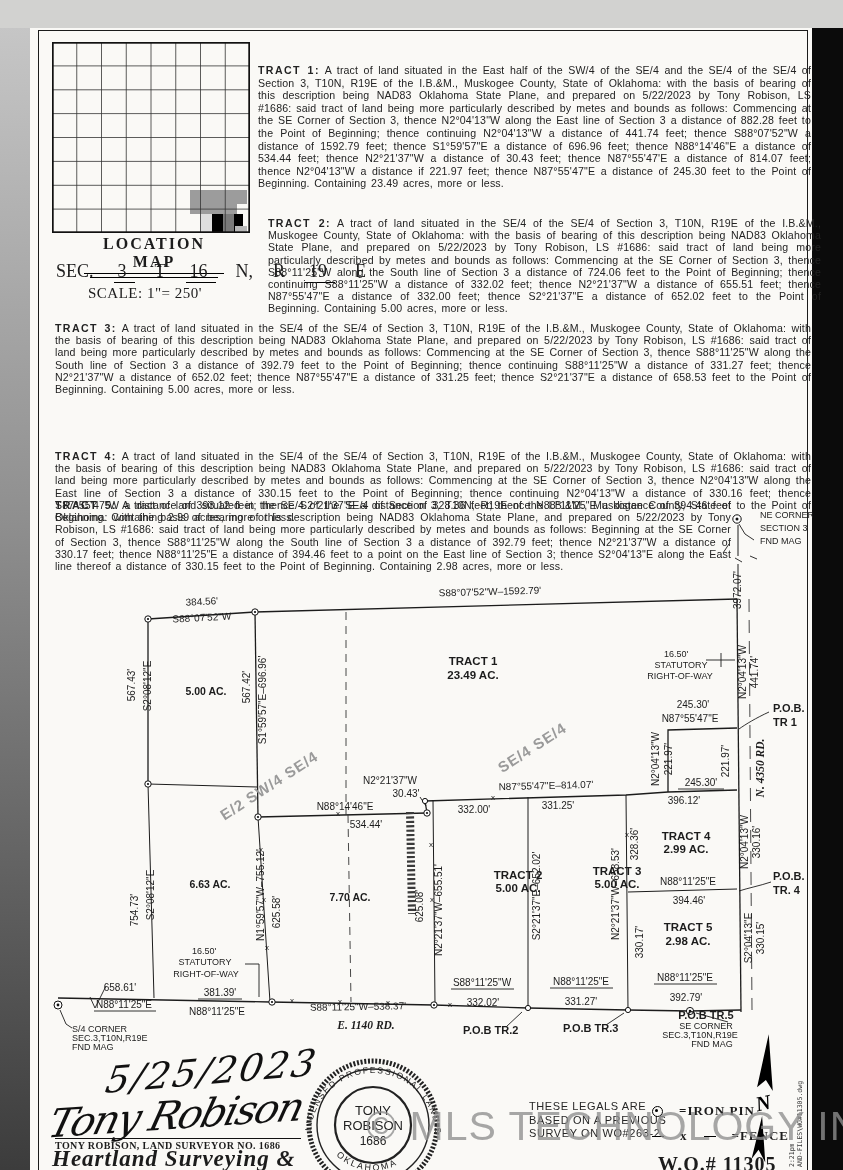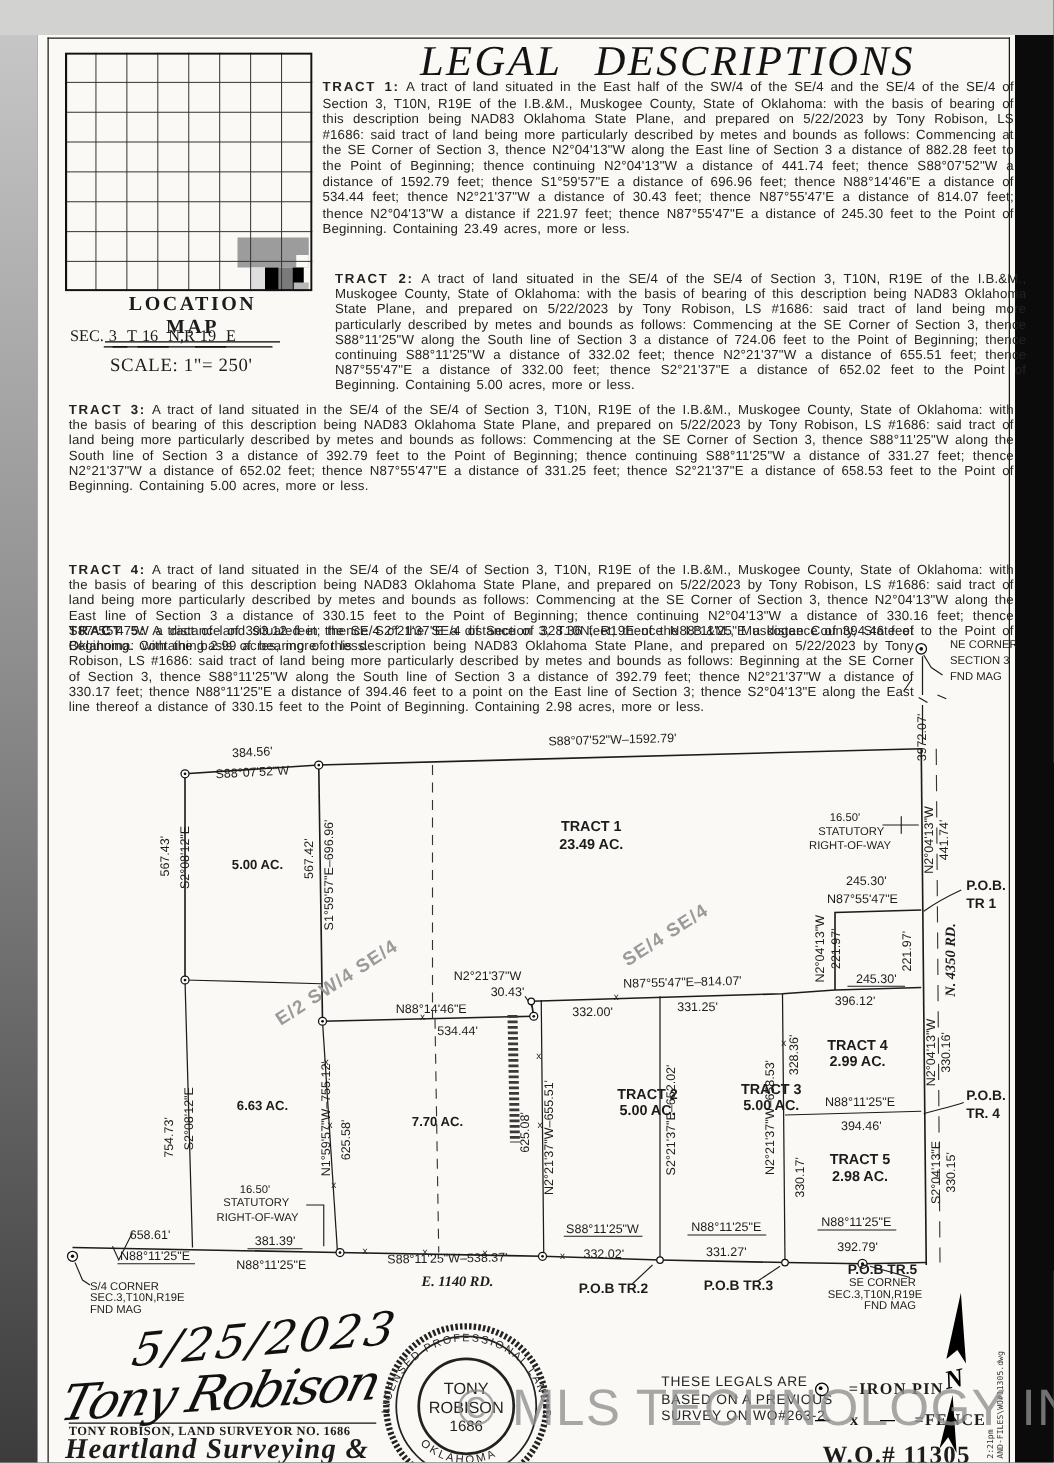--- a/index.html
+++ b/index.html
@@ -25,21 +25,21 @@
   .tract-2{left:258px;top:217px;width:553px;margin-left:10px;}
   .tract-3{left:55px;top:322px;width:756px;}
   .tract-4{left:55px;top:412px;width:756px;margin-top:38px;}
   .tract-5{left:55px;top:499px;width:676px;}
   
   #locmap-svg{left:52px;top:42px;}
   #locmap-title{left:84px;top:235px;width:140px;text-align:center;
      font-family:"Liberation Serif",serif;font-weight:bold;font-size:16px;letter-spacing:2px;
      border-bottom:1.6px solid #000;padding-bottom:2px;}
   #locmap-title::after{content:"";position:absolute;left:6px;right:6px;bottom:-5px;border-bottom:1.6px solid #000;}
-  #locmap-sec{left:56px;top:261px;width:200px;font-family:"Liberation Serif",serif;font-size:13px;display:flex;gap:0;align-items:baseline;}
+  #locmap-sec{left:56px;top:261px;width:200px;font-family:"Liberation Serif",serif;font-size:18px;display:flex;gap:20px;align-items:baseline;}
   #locmap-sec .uval{border-bottom:1.4px solid #000;padding:0 8px 0 4px;}
   #locmap-scale{left:88px;top:285px;font-family:"Liberation Serif",serif;font-size:15px;letter-spacing:.5px;}
   
   #plat{left:38px;top:500px;pointer-events:none;}
   #plat text{font-family:"Liberation Sans",sans-serif;font-size:10px;fill:#1c1c1c;}
   #plat text.s9{font-size:9px;}
   #plat text.bold{font-weight:bold;font-size:11.5px;}
   #plat text.pob{font-weight:bold;font-size:11px;}
   #plat text.grey{fill:#9a9a9a;font-size:15px;letter-spacing:1px;font-weight:bold;}
   #plat text.rd{font-family:"Liberation Serif",serif;font-style:italic;font-weight:bold;font-size:11.5px;}
@@ -74,21 +74,20 @@
 </head>
 <body>
 
 <div id="page">
   <div id="edge-left" class="abs"></div>
   <div id="edge-top" class="abs"></div>
   <div id="sheet" class="abs"></div>
   <div id="edge-right" class="abs"></div>
   <div id="frame" class="abs"></div>
 
-  <div id="title" class="abs">LEGAL DESCRIPTIONS</div>
 
   <svg id="locmap-svg" class="abs" width="198" height="191" viewBox="0 0 198 191">
     <rect x="138" y="148" width="57" height="24" fill="#9c9c9c"></rect>
     <rect x="185" y="162" width="10" height="10" fill="#faf9f6"></rect>
     <rect x="148" y="172" width="12" height="19" fill="#dedede"></rect>
     <rect x="160" y="172" width="11" height="19" fill="#000"></rect>
     <rect x="171" y="172" width="11" height="19" fill="#7a7a7a"></rect>
     <rect x="182" y="172" width="9" height="19" fill="#000"></rect>
     <rect x="183" y="184" width="12" height="7" fill="#b8b8b8"></rect>
     <g stroke="#333" stroke-width="0.8">

